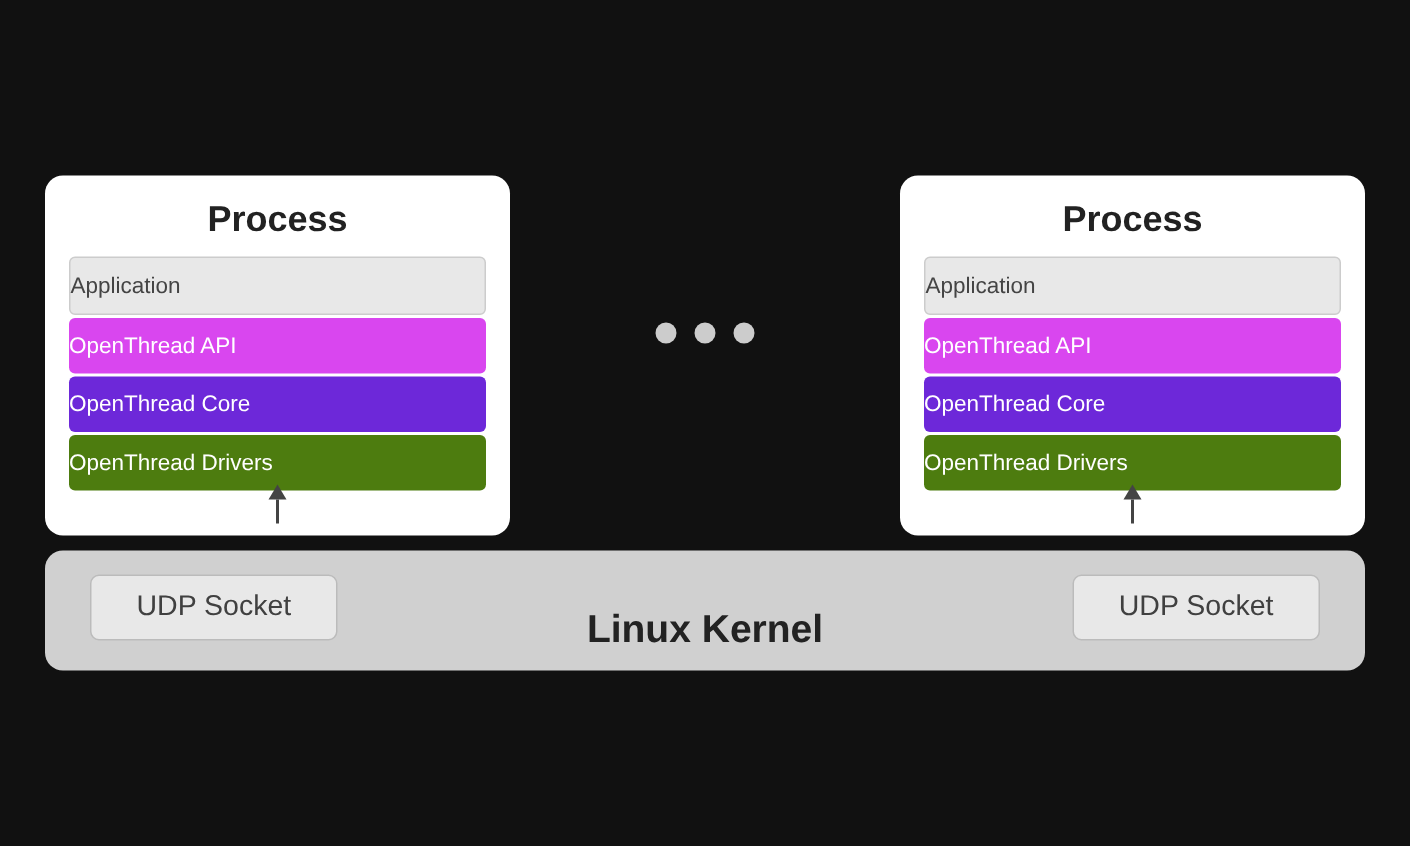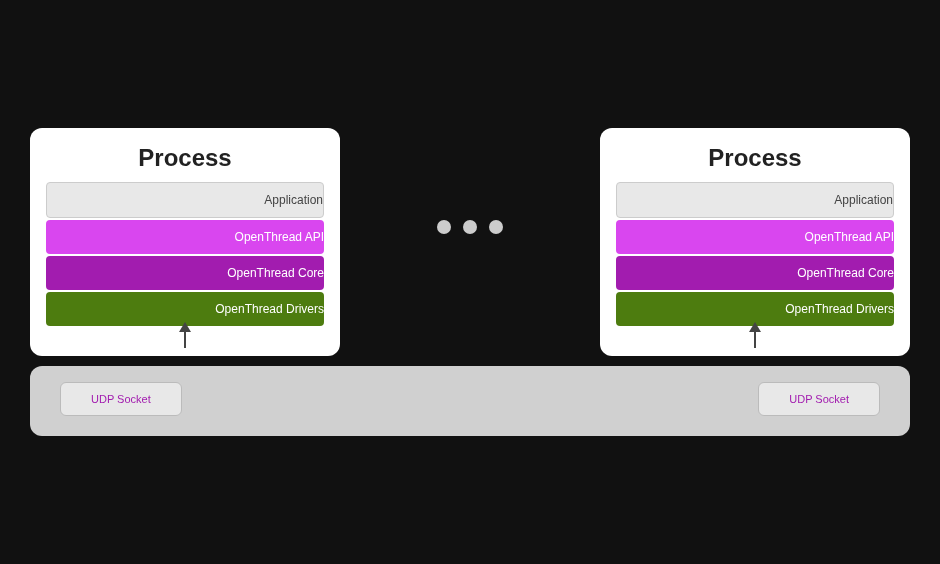--- a/index.html
+++ b/index.html
@@ -48,39 +48,39 @@
     .layer-stack {
       width: 100%;
       display: flex;
       flex-direction: column;
       gap: 2px;
     }
 
     .layer {
       width: 100%;
       padding: 10px 0;
-      text-align: right;
-      font-size: 12px;
+      text-align: left;
+      font-size: 15px;
       font-weight: 500;
       border-radius: 4px;
     }
 
     .layer-application {
       background: #e8e8e8;
       color: #444;
       border: 1px solid #ccc;
     }
 
     .layer-api {
       background: #d946ef;
       color: white;
     }
 
     .layer-core {
-      background: #a21caf;
+      background: #6d28d9;
       color: white;
     }
 
     .layer-drivers {
       background: #4d7c0f;
       color: white;
     }
 
     .arrow-up {
       position: absolute;
@@ -145,22 +145,22 @@
       font-weight: bold;
       color: #222;
       white-space: nowrap;
     }
 
     .udp-socket {
       background: #e8e8e8;
       border: 1px solid #bbb;
       border-radius: 6px;
       padding: 10px 30px;
-      font-size: 11px;
-      color: #a21caf;
+      font-size: 19px;
+      color: #404040;
       font-weight: 400;
     }
 
     .top-wrapper {
       display: flex;
       flex-direction: row;
       align-items: flex-end;
       width: 880px;
       justify-content: space-between;
       margin-bottom: 10px;
@@ -204,16 +204,17 @@
       <div class="arrow-up">
         <div class="arrow-head"></div>
         <div class="arrow-line"></div>
       </div>
     </div>
 
   </div>
 
   <div class="bottom-section">
     <div class="udp-socket">UDP Socket</div>
+    <div class="kernel-title">Linux Kernel</div>
     <div class="udp-socket">UDP Socket</div>
   </div>
 
 </div>
 
 </body></html>

